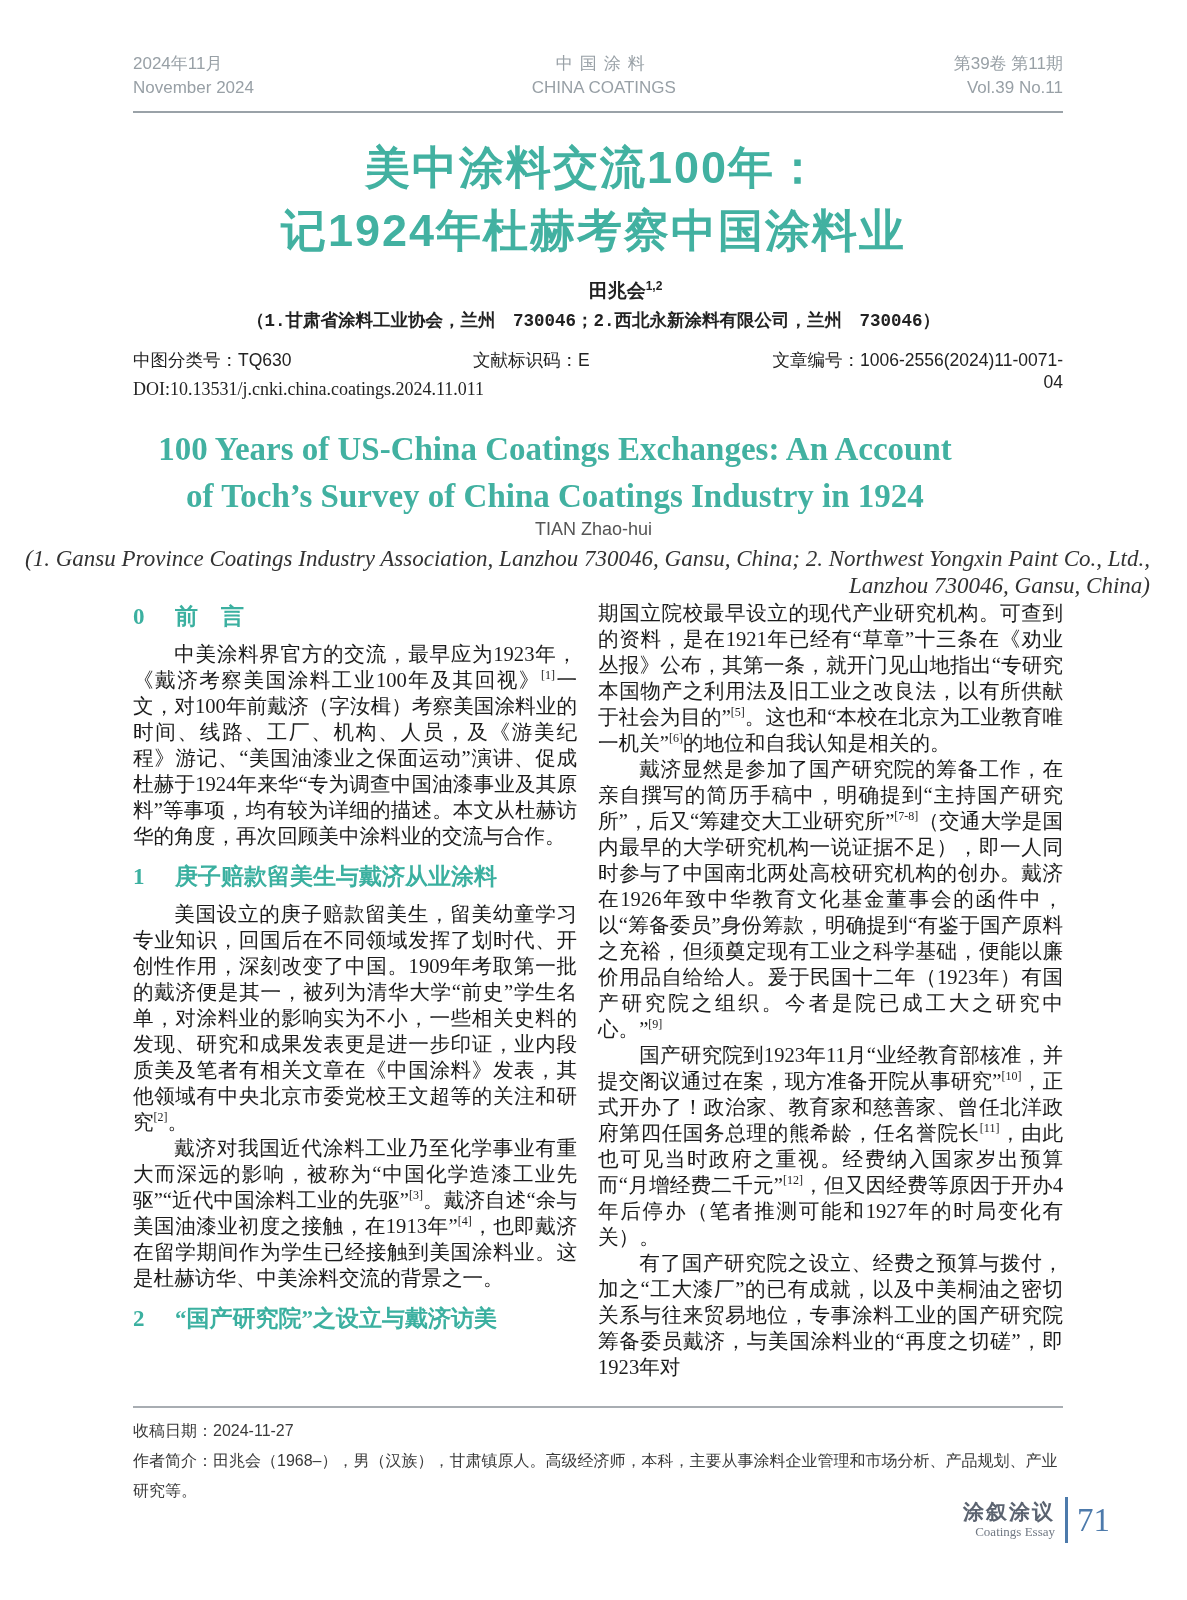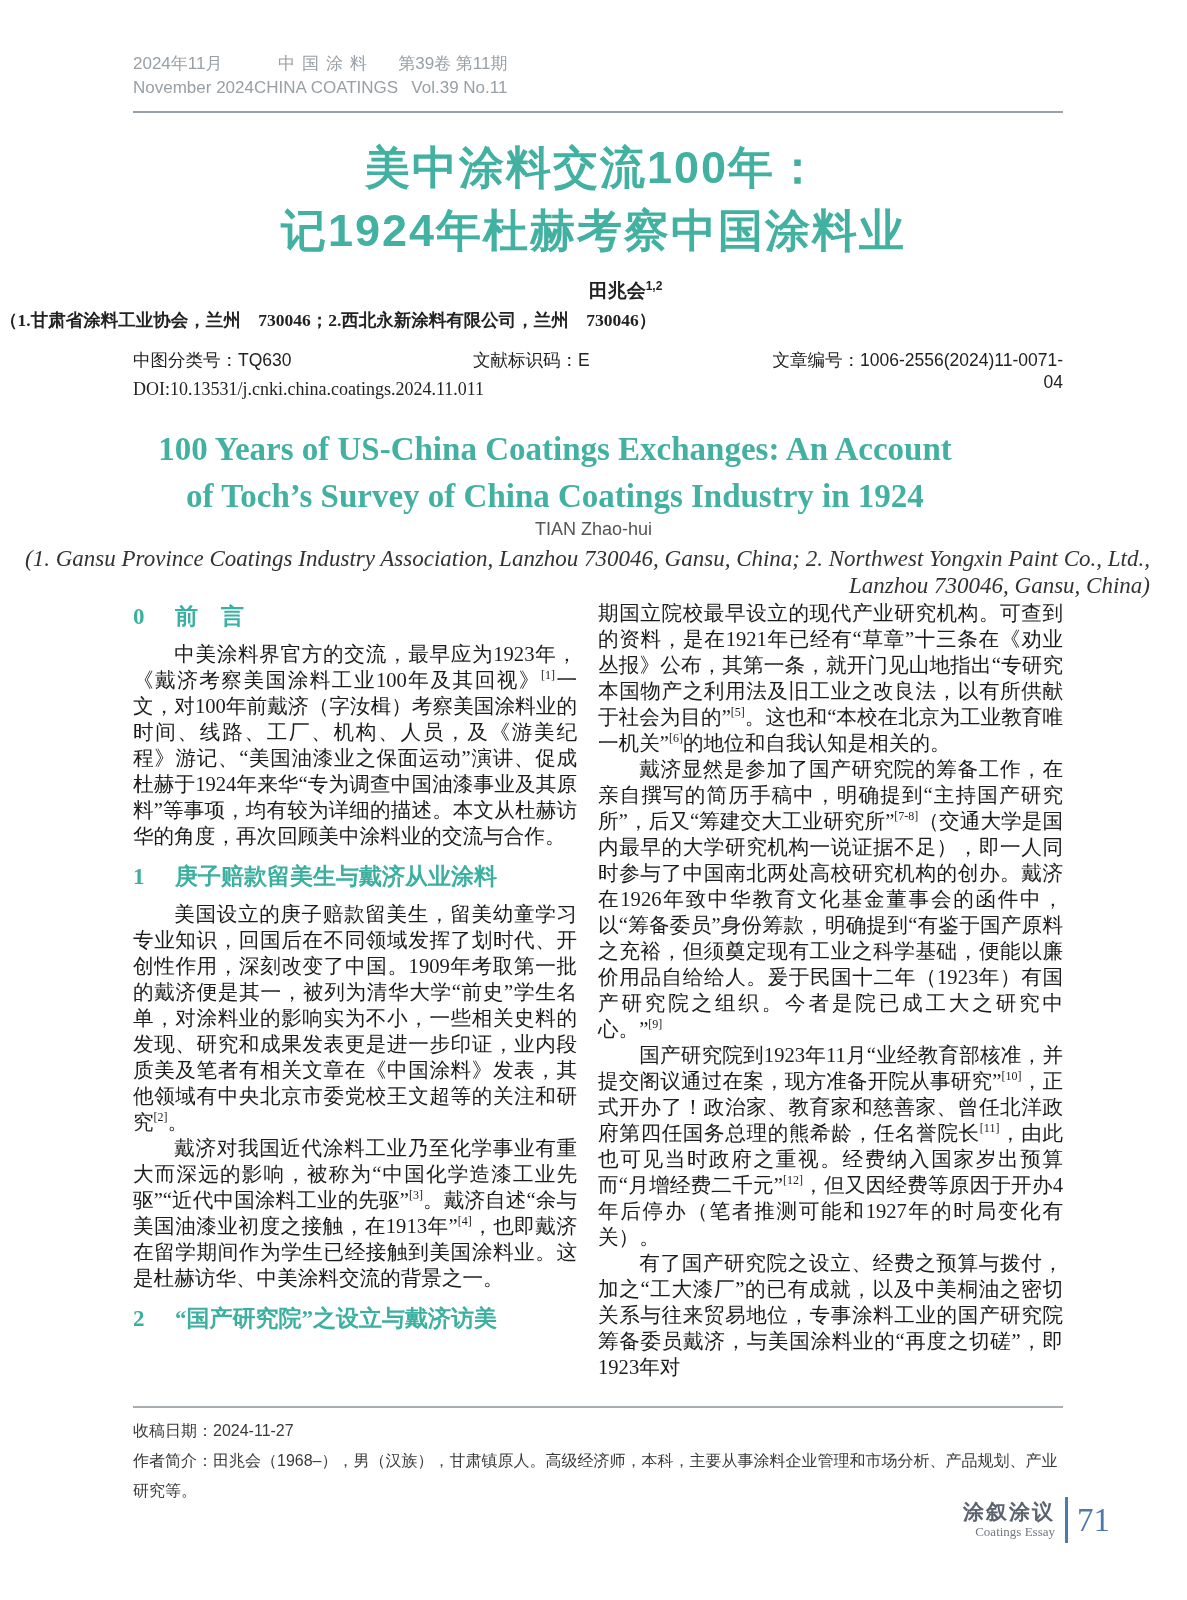--- a/index.html
+++ b/index.html
@@ -1,38 +1,38 @@
 <!DOCTYPE html>
 <html><head>
 <meta charset="utf-8">
 <style>
   html,body{margin:0;padding:0;background:#ffffff;}
   .page{position:relative;width:1187px;height:1600px;background:#ffffff;overflow:hidden;
         font-family:"Liberation Serif",serif;color:#1f1f1f;}
 
   
   .jheader{position:absolute;top:52px;left:133px;width:930px;display:flex;
-           align-items:flex-start;
+           justify-content:space-between;align-items:flex-start;
            font-family:"Liberation Sans",sans-serif;color:#98a0a6;font-size:17px;line-height:24px;}
   .jheader .cell{white-space:nowrap;}
   .jheader .c-left{text-align:left;}
   .jheader .c-center{text-align:center;}
   .jheader .c-center .cn{letter-spacing:7px;}
   .jheader .c-right{text-align:right;}
   .header-rule{position:absolute;top:111px;left:133px;width:930px;height:2px;background:#9aa2a8;}
 
   
   .cn-title{position:absolute;top:136px;left:0;width:1187px;text-align:center;
             font-family:"Liberation Sans",sans-serif;font-weight:700;font-size:45px;
             line-height:63px;color:#42b1a1;letter-spacing:2px;}
   .cn-author{position:absolute;top:278px;left:0;width:1187px;text-align:center;
              font-family:"Liberation Sans",sans-serif;font-weight:700;font-size:19px;color:#222;padding-left:32px;}
   .cn-author sup{font-size:12px;}
-  .cn-affil{position:absolute;top:308px;left:0;width:1187px;text-align:left;
-            font-family:Liberation Serif, serif;font-weight:700;font-size:17.5px;color:#222;}
+  .cn-affil{position:absolute;top:308px;left:0;width:1187px;text-align:center;
+            font-family:Liberation Mono, monospace;font-weight:700;font-size:17.5px;color:#222;}
 
   
   .meta-row{position:absolute;top:348px;left:133px;width:930px;display:flex;
             font-family:"Liberation Sans",sans-serif;font-size:17.5px;color:#222;}
   .meta-row .m1{width:340px;}
   .meta-row .m2{width:290px;}
   .meta-row .m3{flex:1;text-align:right;}
   .doi-line{position:absolute;top:379px;left:133px;font-family:"Liberation Serif",serif;
             font-size:18px;color:#222;}
 

